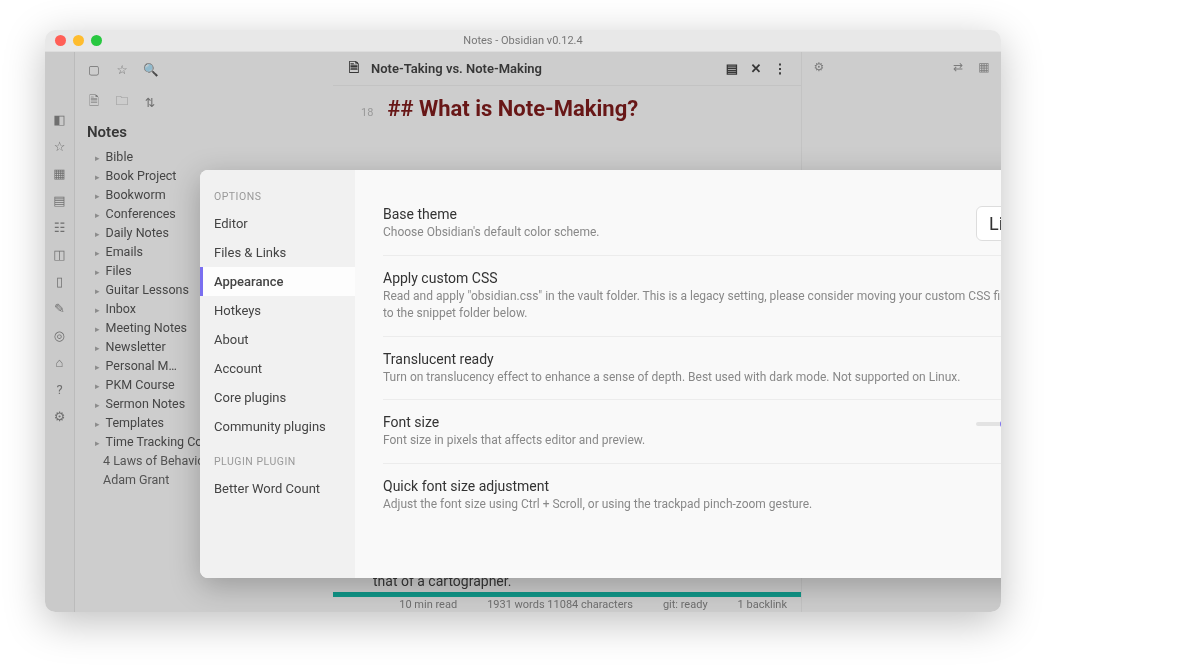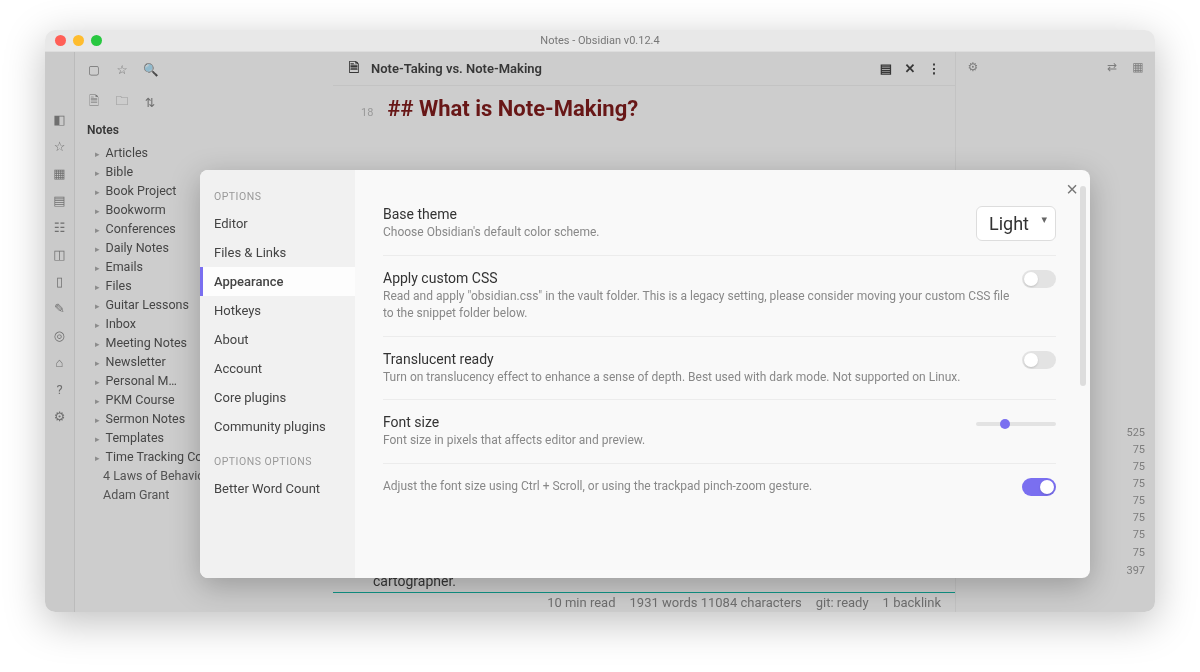--- a/index.html
+++ b/index.html
@@ -7,21 +7,21 @@
     font-family: -apple-system, BlinkMacSystemFont, "Segoe UI", Roboto, sans-serif;
     background: #fff;
     width: 1200px;
     height: 672px;
     position: relative;
     overflow: hidden;
   }
   .window {
     position: absolute;
     left: 45px; top: 30px;
-    width: 1110px; height: 582px;
+    width: 956px; height: 582px;
     background: #fbfbfb;
     border-radius: 10px;
     box-shadow: 0 10px 40px rgba(0,0,0,0.25);
     overflow: hidden;
     display: flex;
     flex-direction: column;
   }
   .titlebar {
     height: 22px;
     background: #e8e8e8;
@@ -66,21 +66,21 @@
     height: 34px; display:flex; align-items:center; gap:14px; padding:0 12px; color:#888;
   }
   .sidebar-header {
     padding: 6px 12px;
     display: flex; align-items: center; gap:14px;
     color: #888;
   }
   .notes-title {
     padding: 4px 12px 6px 12px;
     font-weight: 600;
-    font-size: 12px;
+    font-size: 15px;
     color: #444;
   }
   .tree { flex:1; overflow:hidden; padding-bottom:6px;}
   .tree-item {
     padding: 2px 12px 2px 20px;
     font-size: 12.5px;
     color: #555;
     white-space: nowrap;
     overflow: hidden;
     text-overflow: ellipsis;
@@ -128,26 +128,26 @@
     border-left: 1px solid #eee;
     background: #fbfbfb;
     font-size: 12px; color:#666;
     padding: 8px 10px;
   }
   .taglist { margin-top: 350px; }
   .tagrow { display:flex; justify-content:space-between; padding:2px 0; }
   .tagrow .count { color:#999; font-size:11px; }
   .statusbar {
     height: 20px;
-    font-size: 13px;
+    font-size: 11px;
     color: #888;
     display:flex; align-items:center; justify-content:flex-end;
-    gap: 14px;
+    gap: 30px;
     padding: 0 14px;
-    border-top: 1px solid #14b8a6;
+    border-top: 5px solid #14b8a6;
   }
   
   .dim {
     position: absolute; inset:0;
     background: rgba(0,0,0,0.18);
   }
   
   .modal {
     position: absolute;
     left: 155px; top: 118px;
@@ -307,21 +307,20 @@
         <span class="icon">☆</span>
         <span class="icon">🔍</span>
       </div>
       <div class="sidebar-header">
         <span class="icon">🗎</span>
         <span class="icon">🗀</span>
         <span class="icon">⇅</span>
       </div>
       <div class="notes-title">Notes</div>
       <div class="tree" id="tree">
-          <div class="tree-item">Articles</div>
           <div class="tree-item">Bible</div>
           <div class="tree-item">Book Project</div>
           <div class="tree-item">Bookworm</div>
           <div class="tree-item">Conferences</div>
           <div class="tree-item">Daily Notes</div>
           <div class="tree-item">Emails</div>
           <div class="tree-item">Files</div>
           <div class="tree-item">Guitar Lessons</div>
           <div class="tree-item">Inbox</div>
           <div class="tree-item">Meeting Notes</div>
@@ -418,21 +417,21 @@
         <div id="nav-options">
             <div class="nav-item">Editor</div>
             <div class="nav-item">Files &amp; Links</div>
             <div class="nav-item active">Appearance</div>
             <div class="nav-item">Hotkeys</div>
             <div class="nav-item">About</div>
             <div class="nav-item">Account</div>
             <div class="nav-item">Core plugins</div>
             <div class="nav-item">Community plugins</div>
           </div>
-        <div class="nav-section" style="margin-top:8px;">OPTIONS OPTIONS</div>
+        <div class="nav-section" style="margin-top:8px;">PLUGIN PLUGIN</div>
         <div id="nav-plugins">
             <div class="nav-item">Better Word Count</div>
           </div>
       </div>
 
       <div class="modal-body">
         <div class="modal-scroll-indicator"></div>
 
         <div class="setting">
           <div class="setting-text">
@@ -463,20 +462,21 @@
         <div class="setting">
           <div class="setting-text">
             <div class="setting-title">Font size</div>
             <div class="setting-desc">Font size in pixels that affects editor and preview.</div>
           </div>
           <div class="slider"></div>
         </div>
 
         <div class="setting" style="border-bottom:none;">
           <div class="setting-text">
+            <div class="setting-title">Quick font size adjustment</div>
             <div class="setting-desc">Adjust the font size using Ctrl + Scroll, or using the trackpad pinch-zoom gesture.</div>
           </div>
           <div class="toggle on"></div>
         </div>
 
       </div>
     </div>
 
   </div>
 </div>

